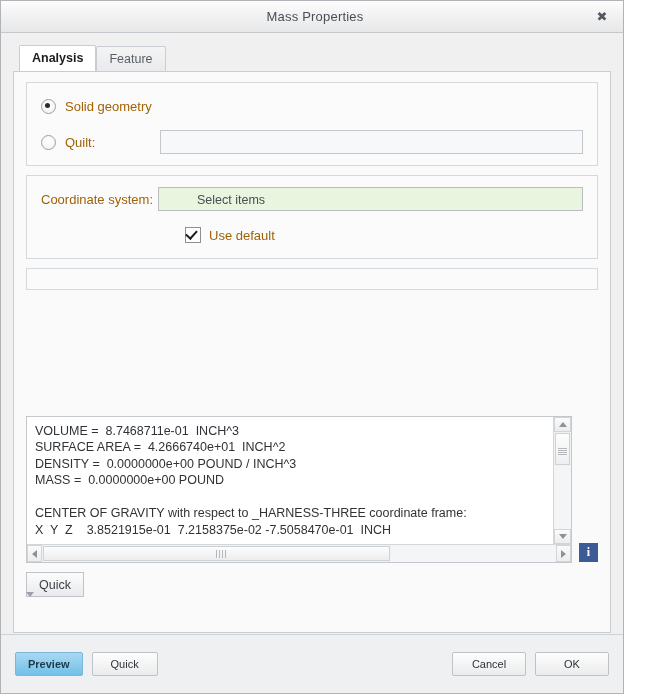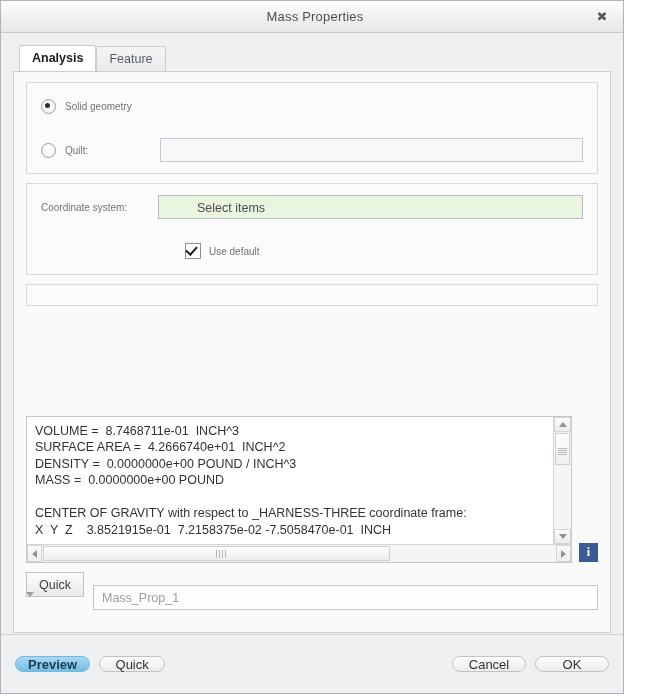--- a/index.html
+++ b/index.html
@@ -43,22 +43,22 @@
     border-color:#c9cdd1;padding-bottom:6px;top:0;
   }
   .tabpanel{
     border:1px solid #c9cdd1;background:#fafafa;flex:1 1 auto;
     display:flex;flex-direction:column;min-height:0;position:relative;top:-1px;
   }
   .tabpanel-inner{padding:10px 12px 10px 12px;display:flex;flex-direction:column;gap:9px;min-height:0;flex:1 1 auto;}
   
   .group{border:1px solid #d6d9dc;background:#fbfbfb;padding:10px 14px;}
   .row{display:flex;align-items:center;min-height:26px;}
-  .row + .row{margin-top:18px;}
-  .lbl{font-size:10px;color:#737373;}
+  .row + .row{margin-top:10px;}
+  .lbl{font-size:13px;color:#a16207;}
   
   .radio{
     width:13px;height:13px;border-radius:50%;border:1px solid #9aa0a6;
     background:radial-gradient(circle at 50% 40%,#ffffff,#f0f0f0);
     display:inline-block;position:relative;margin-right:9px;flex:0 0 13px;cursor:pointer;
   }
   .radio.checked:after{
     content:"";position:absolute;left:3px;top:3px;width:5px;height:5px;
     border-radius:50%;background:#2a2a2a;
   }
@@ -149,24 +149,24 @@
   .namefield{
     flex:1 1 auto;height:25px;line-height:25px;border:1px solid #c4c8cc;background:#fdfdfd;
     font-size:12.5px;color:#9a9ea2;padding:0 8px;box-sizing:border-box;
   }
   
   .footer{
     flex:0 0 58px;display:flex;align-items:center;padding:0 14px;gap:9px;
     border-top:1px solid #cfd2d5;background:#eff0f1;
   }
   .btn{
-    min-width:66px;height:16px;border:1px solid #bfc3c7;
+    min-width:66px;height:24px;border:1px solid #bfc3c7;
     background:linear-gradient(to bottom,#fdfdfd,#ebecee);
-    font-size:13px;color:#2f3336;display:flex;align-items:center;justify-content:center;
-    cursor:pointer;border-radius:10px;padding:0 12px;box-sizing:border-box;
+    font-size:11px;color:#2f3336;display:flex;align-items:center;justify-content:center;
+    cursor:pointer;border-radius:2px;padding:0 12px;box-sizing:border-box;
   }
   .btn.primary{
     background:linear-gradient(to bottom,#a8d9f2,#71c0e8);
     border:1px solid #7bb7d6;color:#1d3a4a;font-weight:bold;
   }
   .spacer{flex:1 1 auto;}
 </style>
 </head>
 <body>
 
@@ -253,21 +253,20 @@
           <div class="infobtn">i</div>
         </div>
 
         <div class="namerow">
           <span class="btncombo">
             <span class="qbtn">Quick</span>
             <span class="arrow">
               <span class="caret-down"></span>
             </span>
           </span>
-          <span class="namefield">Mass_Prop_1</span>
         </div>
 
       </div>
     </div>
   </div>
 
   <div class="footer">
     <div class="btn primary">Preview</div>
     <div class="btn">Quick</div>
     <div class="spacer"></div>

